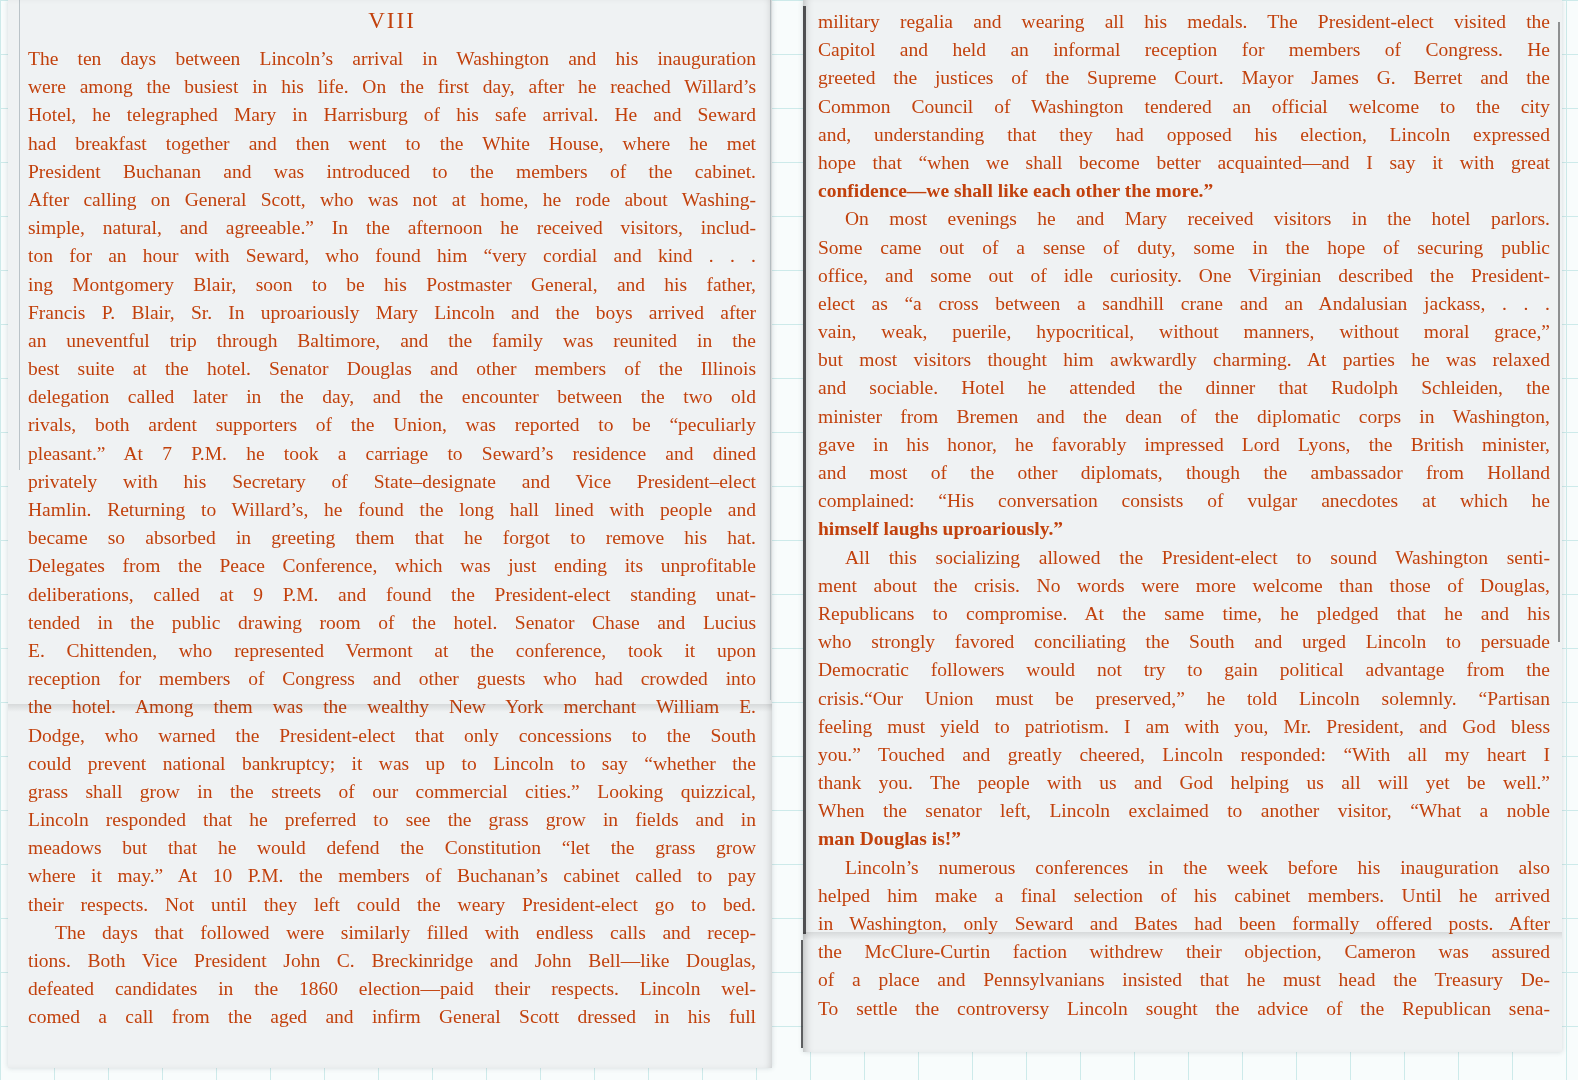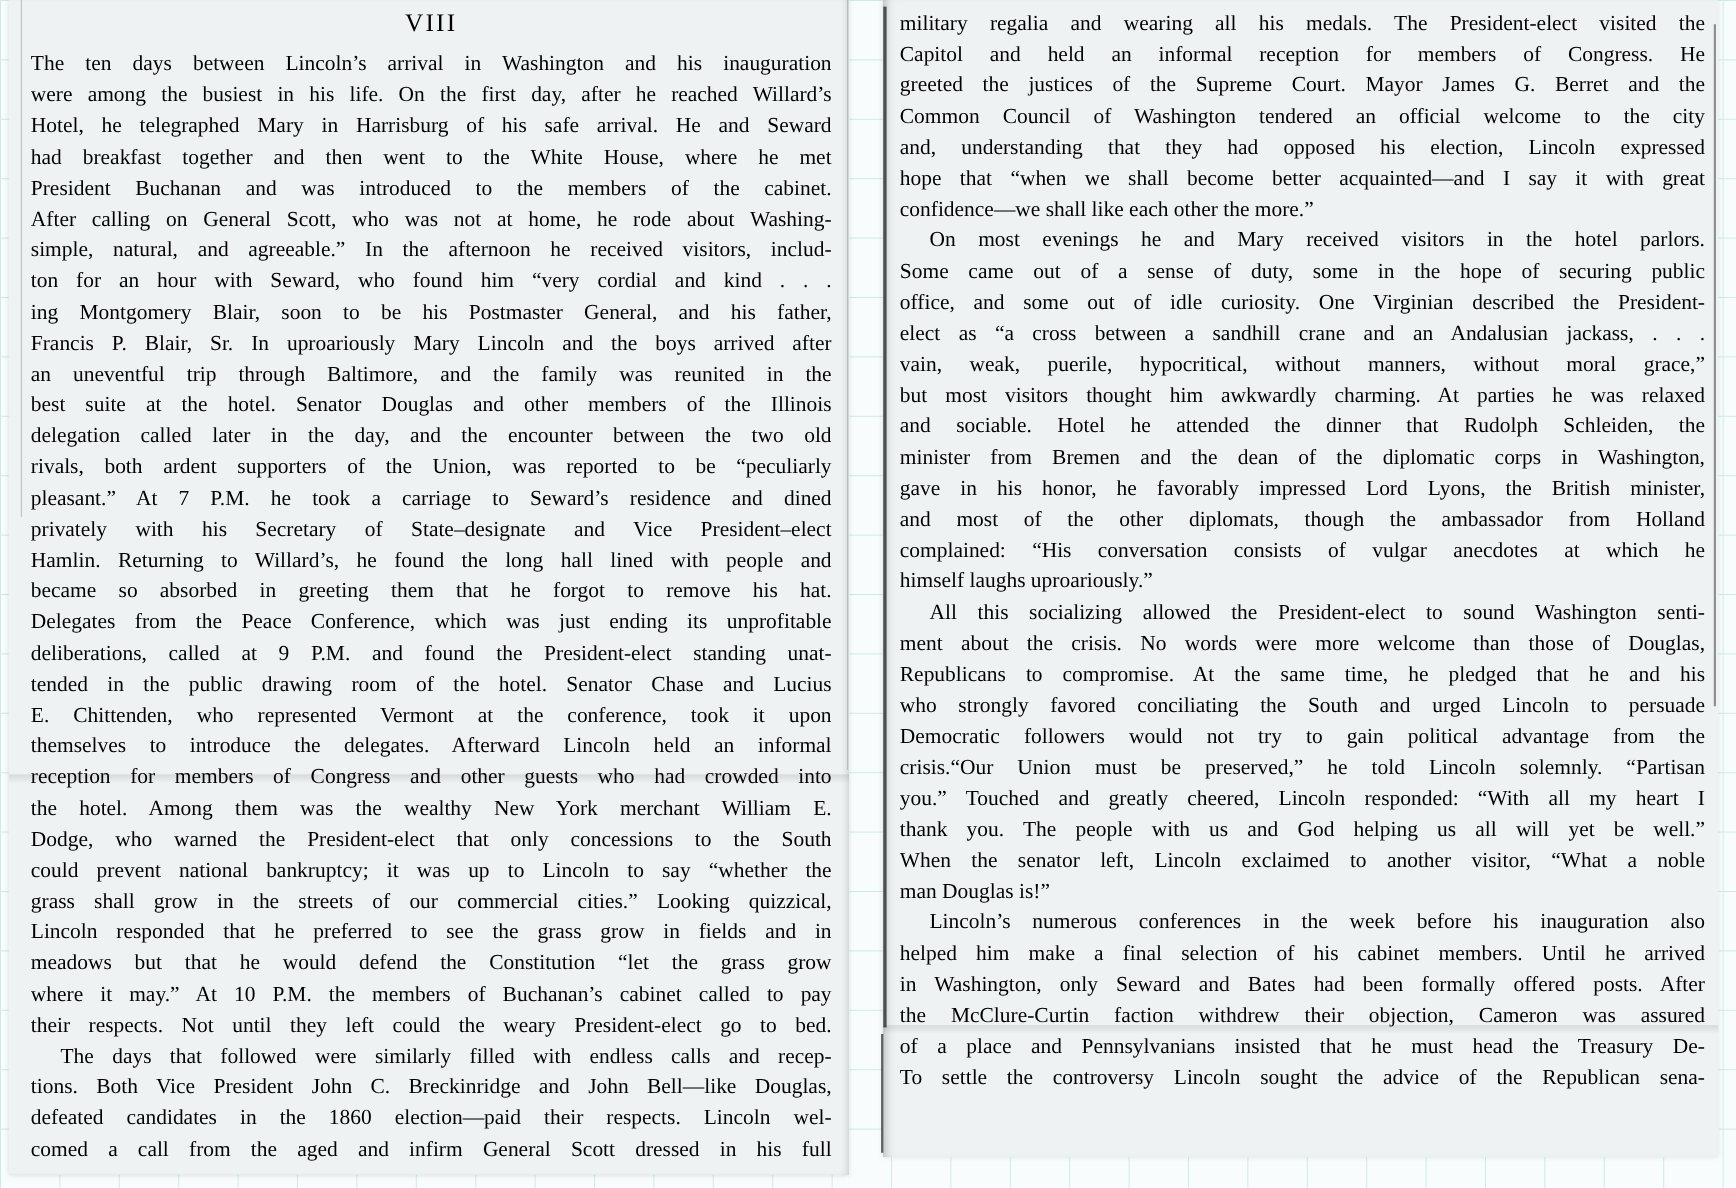--- a/index.html
+++ b/index.html
@@ -9,21 +9,21 @@
     background-image:
       linear-gradient(#cdeaea 1px, transparent 1px),
       linear-gradient(90deg,#cdeaea 1px, transparent 1px);
     background-size:54px 54px;
     font-family:"Liberation Serif","DejaVu Serif",serif;
   }
   .page-wrap{position:relative;width:1578px;height:1080px;}
   .col{
     position:absolute;top:0;
     background:#eff2f3;
-    color:#000000;
+    color:#c2410c;
     box-shadow:0 0 6px rgba(60,80,90,.25);
   }
   .col-left{
     left:8px;width:764px;height:1068px;
     padding:4px 16px 0 20px;box-sizing:border-box;
     box-shadow:inset -5px 0 8px -5px rgba(0,0,0,.22), 0 0 5px rgba(60,80,90,.2);
   }
   .col-right{
     left:803px;width:759px;height:1052px;
     padding:8px 12px 0 15px;box-sizing:border-box;
@@ -34,21 +34,21 @@
     font-size:23px;letter-spacing:2px;
     height:41px;line-height:34px;
   }
   .ln{
     font-size:19.5px;
     line-height:28.2px;height:28.2px;
     text-align:justify;text-align-last:justify;
     white-space:normal;overflow:hidden;
   }
   .ln.ind{text-indent:27px;}
-  .ln.nj{text-align:left;text-align-last:left;}
+  .ln.nj{text-align:left;text-align-last:left;font-weight:bold;}
   
   .artifact{position:absolute;pointer-events:none;}
   .edge-dark-left-top{left:0;top:6px;width:3px;height:928px;background:rgba(45,45,48,.8);}
   .edge-dark-left-bottom{left:-2px;top:940px;width:2px;height:108px;background:rgba(45,45,48,.75);}
   .edge-dark-right{right:2px;top:22px;width:2px;height:620px;background:rgba(45,45,48,.5);}
   .vline-faint{left:11px;top:0;width:1px;height:470px;background:rgba(90,110,120,.35);}
   .seam{left:0;right:0;height:8px;background:linear-gradient(rgba(0,0,0,.10),rgba(0,0,0,0));}
   .seam-left{top:704px;}
   .seam-right{top:932px;}
   .edge-faint-right{right:1px;top:0;width:1px;height:700px;background:rgba(90,110,120,.3);}
@@ -76,21 +76,20 @@
         <div class="ln">delegation called later in the day, and the encounter between the two old</div>
         <div class="ln">rivals, both ardent supporters of the Union, was reported to be “peculiarly</div>
         <div class="ln">pleasant.” At 7 P.M. he took a carriage to Seward’s residence and dined</div>
         <div class="ln">privately with his Secretary of State–designate and Vice President–elect</div>
         <div class="ln">Hamlin. Returning to Willard’s, he found the long hall lined with people and</div>
         <div class="ln">became so absorbed in greeting them that he forgot to remove his hat.</div>
         <div class="ln">Delegates from the Peace Conference, which was just ending its unprofitable</div>
         <div class="ln">deliberations, called at 9 P.M. and found the President-elect standing unat-</div>
         <div class="ln">tended in the public drawing room of the hotel. Senator Chase and Lucius</div>
         <div class="ln">E. Chittenden, who represented Vermont at the conference, took it upon</div>
-        <div class="ln">themselves to introduce the delegates. Afterward Lincoln held an informal</div>
         <div class="ln">reception for members of Congress and other guests who had crowded into</div>
         <div class="ln">the hotel. Among them was the wealthy New York merchant William E.</div>
         <div class="ln">Dodge, who warned the President-elect that only concessions to the South</div>
         <div class="ln">could prevent national bankruptcy; it was up to Lincoln to say “whether the</div>
         <div class="ln">grass shall grow in the streets of our commercial cities.” Looking quizzical,</div>
         <div class="ln">Lincoln responded that he preferred to see the grass grow in fields and in</div>
         <div class="ln">meadows but that he would defend the Constitution “let the grass grow</div>
         <div class="ln">where it may.” At 10 P.M. the members of Buchanan’s cabinet called to pay</div>
         <div class="ln">their respects. Not until they left could the weary President-elect go to bed.</div>
         <div class="ln ind">The days that followed were similarly filled with endless calls and recep-</div>
@@ -123,20 +122,21 @@
         <div class="ln">gave in his honor, he favorably impressed Lord Lyons, the British minister,</div>
         <div class="ln">and most of the other diplomats, though the ambassador from Holland</div>
         <div class="ln">complained: “His conversation consists of vulgar anecdotes at which he</div>
         <div class="ln nj">himself laughs uproariously.”</div>
         <div class="ln ind">All this socializing allowed the President-elect to sound Washington senti-</div>
         <div class="ln">ment about the crisis. No words were more welcome than those of Douglas,</div>
         <div class="ln">Republicans to compromise. At the same time, he pledged that he and his</div>
         <div class="ln">who strongly favored conciliating the South and urged Lincoln to persuade</div>
         <div class="ln">Democratic followers would not try to gain political advantage from the</div>
         <div class="ln">crisis.“Our Union must be preserved,” he told Lincoln solemnly. “Partisan</div>
+        <div class="ln">feeling must yield to patriotism. I am with you, Mr. President, and God bless</div>
         <div class="ln">you.” Touched and greatly cheered, Lincoln responded: “With all my heart I</div>
         <div class="ln">thank you. The people with us and God helping us all will yet be well.”</div>
         <div class="ln">When the senator left, Lincoln exclaimed to another visitor, “What a noble</div>
         <div class="ln nj">man Douglas is!”</div>
         <div class="ln ind">Lincoln’s numerous conferences in the week before his inauguration also</div>
         <div class="ln">helped him make a final selection of his cabinet members. Until he arrived</div>
         <div class="ln">in Washington, only Seward and Bates had been formally offered posts. After</div>
         <div class="ln">the McClure-Curtin faction withdrew their objection, Cameron was assured</div>
         <div class="ln">of a place and Pennsylvanians insisted that he must head the Treasury De-</div>
         <div class="ln">To settle the controversy Lincoln sought the advice of the Republican sena-</div>

